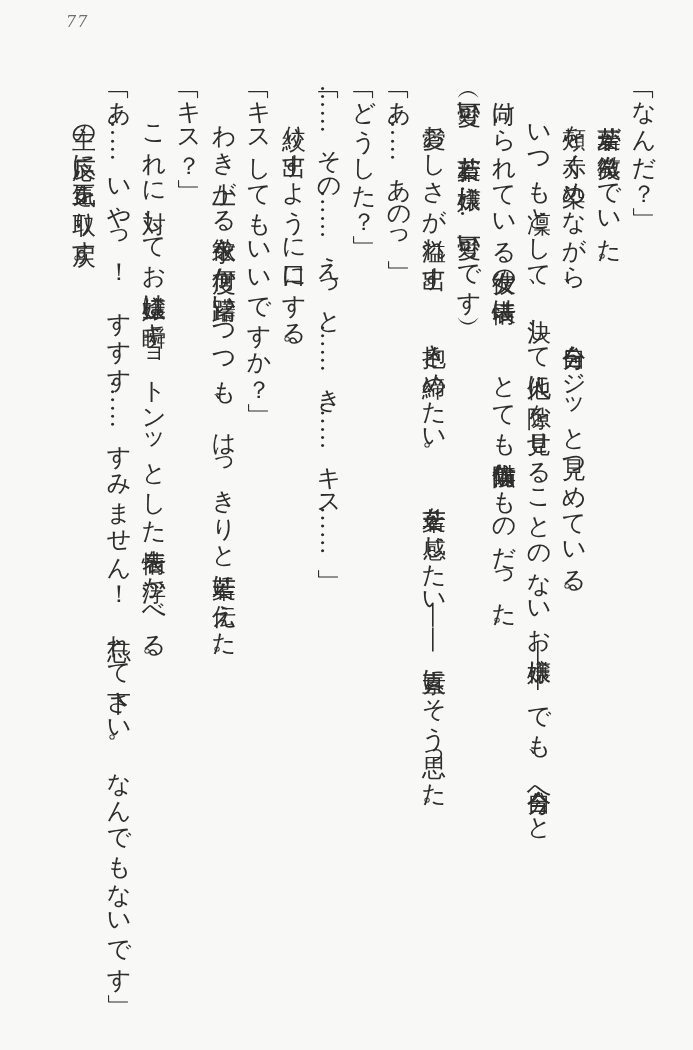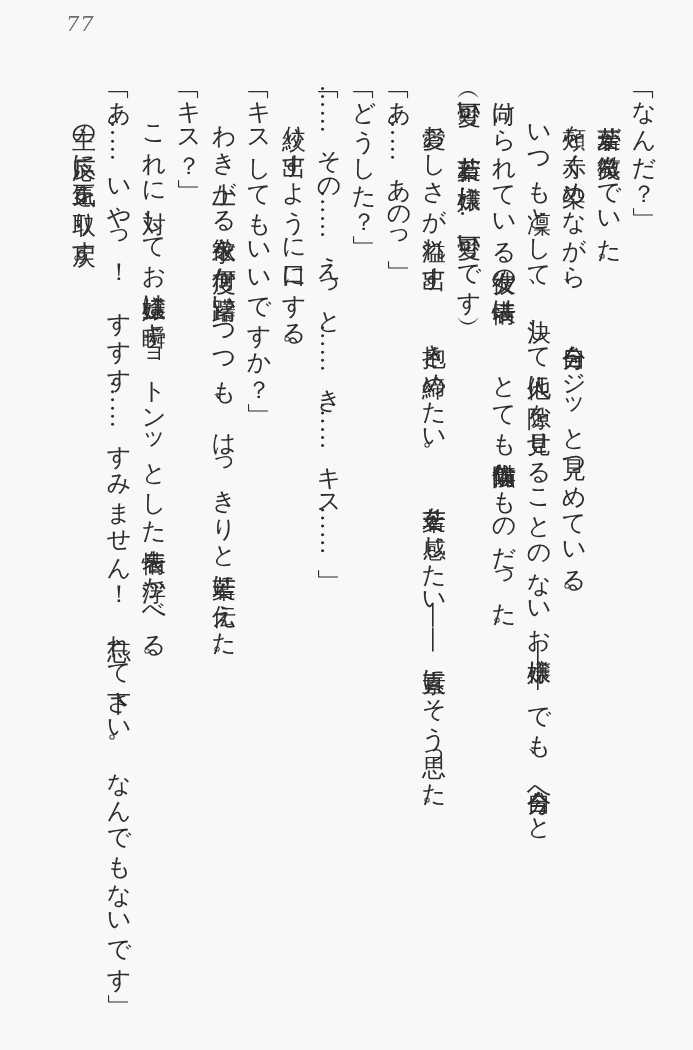--- a/index.html
+++ b/index.html
@@ -16,21 +16,21 @@
   .page {
     position: absolute;
     inset: 0;
   }
   .page-number {
     position: absolute;
     left: 66px;
     top: 12px;
     font-family: "DejaVu Serif", "Liberation Serif", serif;
     font-style: italic;
-    font-size: 21px;
+    font-size: 16px;
     letter-spacing: 1px;
     color: #6e6e6e;
   }
   .text-block {
     position: absolute;
     top: 84px;
     right: 32px;
     height: 945px;
     writing-mode: vertical-rl;
     text-orientation: mixed;

